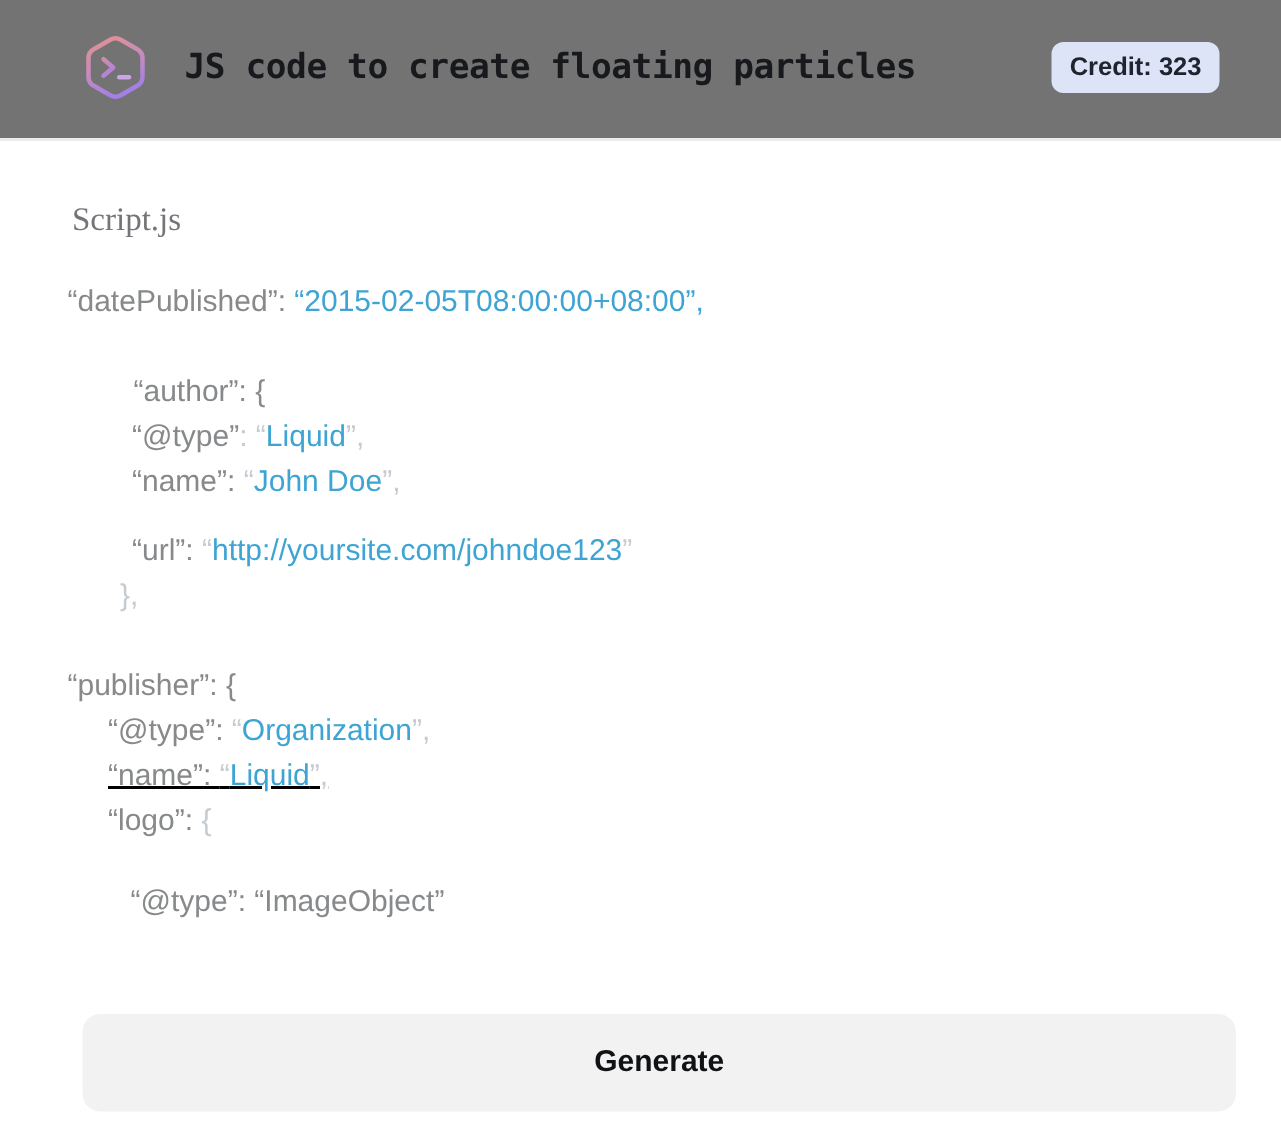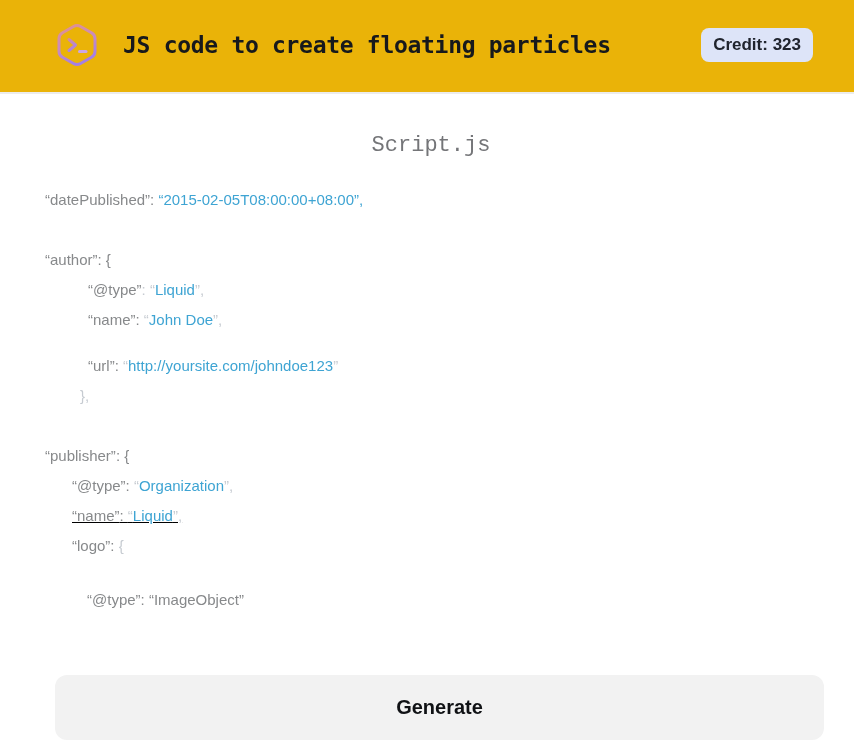--- a/index.html
+++ b/index.html
@@ -9,21 +9,21 @@
     background: #ffffff;
     font-family: "Liberation Sans", sans-serif;
     overflow: hidden;
   }
   .header {
     height: 94px;
     display: flex;
     align-items: center;
     padding: 0 41px 2px 55px;
     border-bottom: 2px solid #ececec;
-    background: #eab308;
+    background: #737373;
   }
   .logo { width: 44px; height: 46px; flex: 0 0 auto; }
   .title {
     margin-left: 24px;
     font-family: "DejaVu Sans Mono", monospace;
     font-weight: bold;
     font-size: 23px;
     letter-spacing: -0.3px;
     color: #17191c;
     white-space: nowrap;
@@ -34,30 +34,29 @@
     color: var(--badge-text, #20242e);
     font-weight: bold;
     font-size: 17px;
     line-height: 1;
     padding: 8px 12px 9px 12px;
     border-radius: 8px;
     white-space: nowrap;
   }
   .main { padding: 39px 40px 0 45px; }
   .filename {
-    font-family: Liberation Mono, monospace;
+    font-family: Liberation Serif, serif;
     font-size: 22px;
     font-weight: normal;
     color: #747578;
     margin: 0 0 0 3px;
-    text-align: center;
   }
   .code {
     margin-top: 27px;
-    font-size: 15px;
+    font-size: 20px;
     line-height: 30px;
   }
   .code-line { height: 30px; white-space: pre; }
   .seg-key   { color: var(--key-gray, #87898b); }
   .seg-val   { color: var(--accent-blue, #3ea4d3); }
   .seg-light { color: var(--punct-light, #c6cbd1); }
   .footer { padding: 60px 30px 0 55px; }
   .generate-btn {
     display: block;
     width: 100%;
@@ -96,21 +95,21 @@
   </span>
   <div class="title">JS code to create floating particles</div>
   <div class="badge">Credit: 323</div>
 </div>
 
 <div class="main">
   <h2 class="filename">Script.js</h2>
   <div class="code">
       <div class="code-line" style="padding-left: 0px;"><span class="seg-key">“datePublished”</span><span class="seg-key">: </span><span class="seg-val">“2015-02-05T08:00:00+08:00”,</span></div>
       <div class="code-line">&nbsp;</div>
-      <div class="code-line" style="padding-left: 0px;"><span class="seg-key">“author”</span><span class="seg-key">: {</span></div>
+      <div class="code-line" style="padding-left: 0px; margin-left: 44px;"><span class="seg-key">“author”</span><span class="seg-key">: {</span></div>
       <div class="code-line" style="padding-left: 43px;"><span class="seg-key">“@type”</span><span class="seg-light">: </span><span class="seg-light">“</span><span class="seg-val">Liquid</span><span class="seg-light">”,</span></div>
       <div class="code-line" style="padding-left: 43px;"><span class="seg-key">“name”</span><span class="seg-key">: </span><span class="seg-light">“</span><span class="seg-val">John Doe</span><span class="seg-light">”,</span></div>
       <div class="code-line" style="padding-left: 43px; margin-top: 16px;"><span class="seg-key">“url”</span><span class="seg-key">: </span><span class="seg-light">“</span><span class="seg-val">http://yoursite.com/johndoe123</span><span class="seg-light">”</span></div>
       <div class="code-line" style="padding-left: 35px;"><span class="seg-light">},</span></div>
       <div class="code-line">&nbsp;</div>
       <div class="code-line" style="padding-left: 0px;"><span class="seg-key">“publisher”</span><span class="seg-key">: {</span></div>
       <div class="code-line" style="padding-left: 27px;"><span class="seg-key">“@type”</span><span class="seg-key">: </span><span class="seg-light">“</span><span class="seg-val">Organization</span><span class="seg-light">”,</span></div>
       <div class="code-line" style="padding-left: 27px; text-decoration: underline;"><span class="seg-key">“name”</span><span class="seg-key">: </span><span class="seg-light">“</span><span class="seg-val">Liquid</span><span class="seg-light">”,</span></div>
       <div class="code-line" style="padding-left: 27px;"><span class="seg-key">“logo”</span><span class="seg-key">: </span><span class="seg-light">{</span></div>
       <div class="code-line" style="padding-left: 42px; margin-top: 24px;"><span class="seg-key">“@type”: “ImageObject”</span></div>

